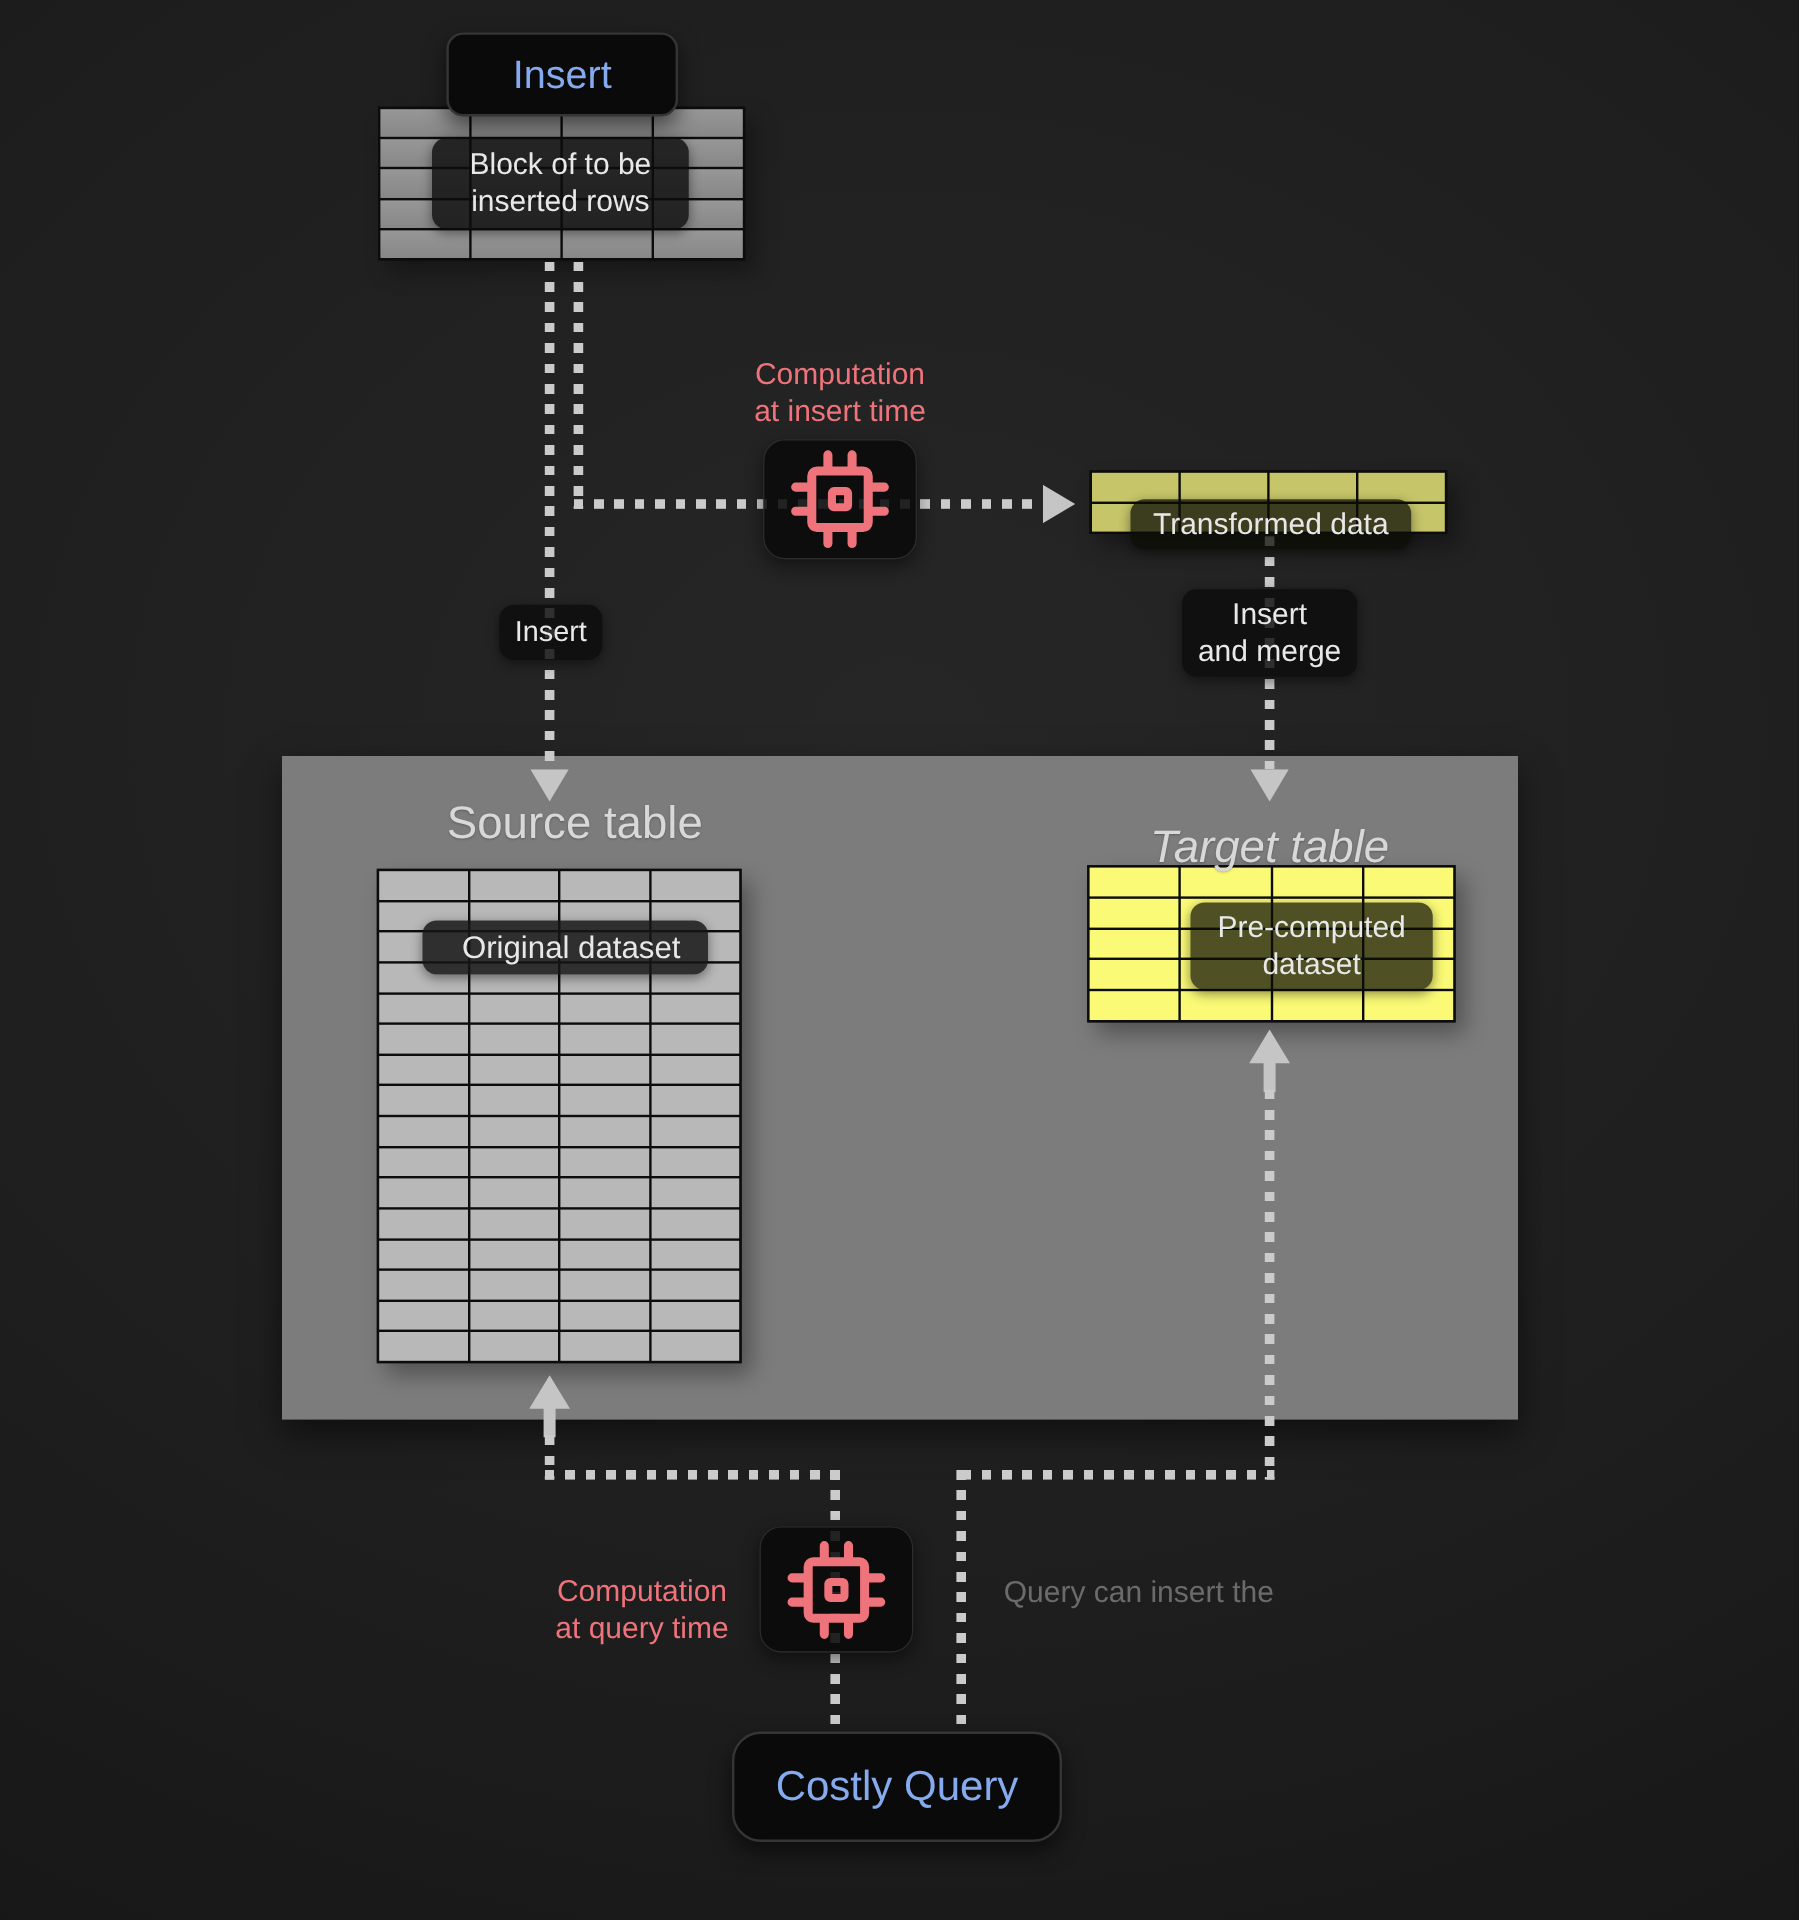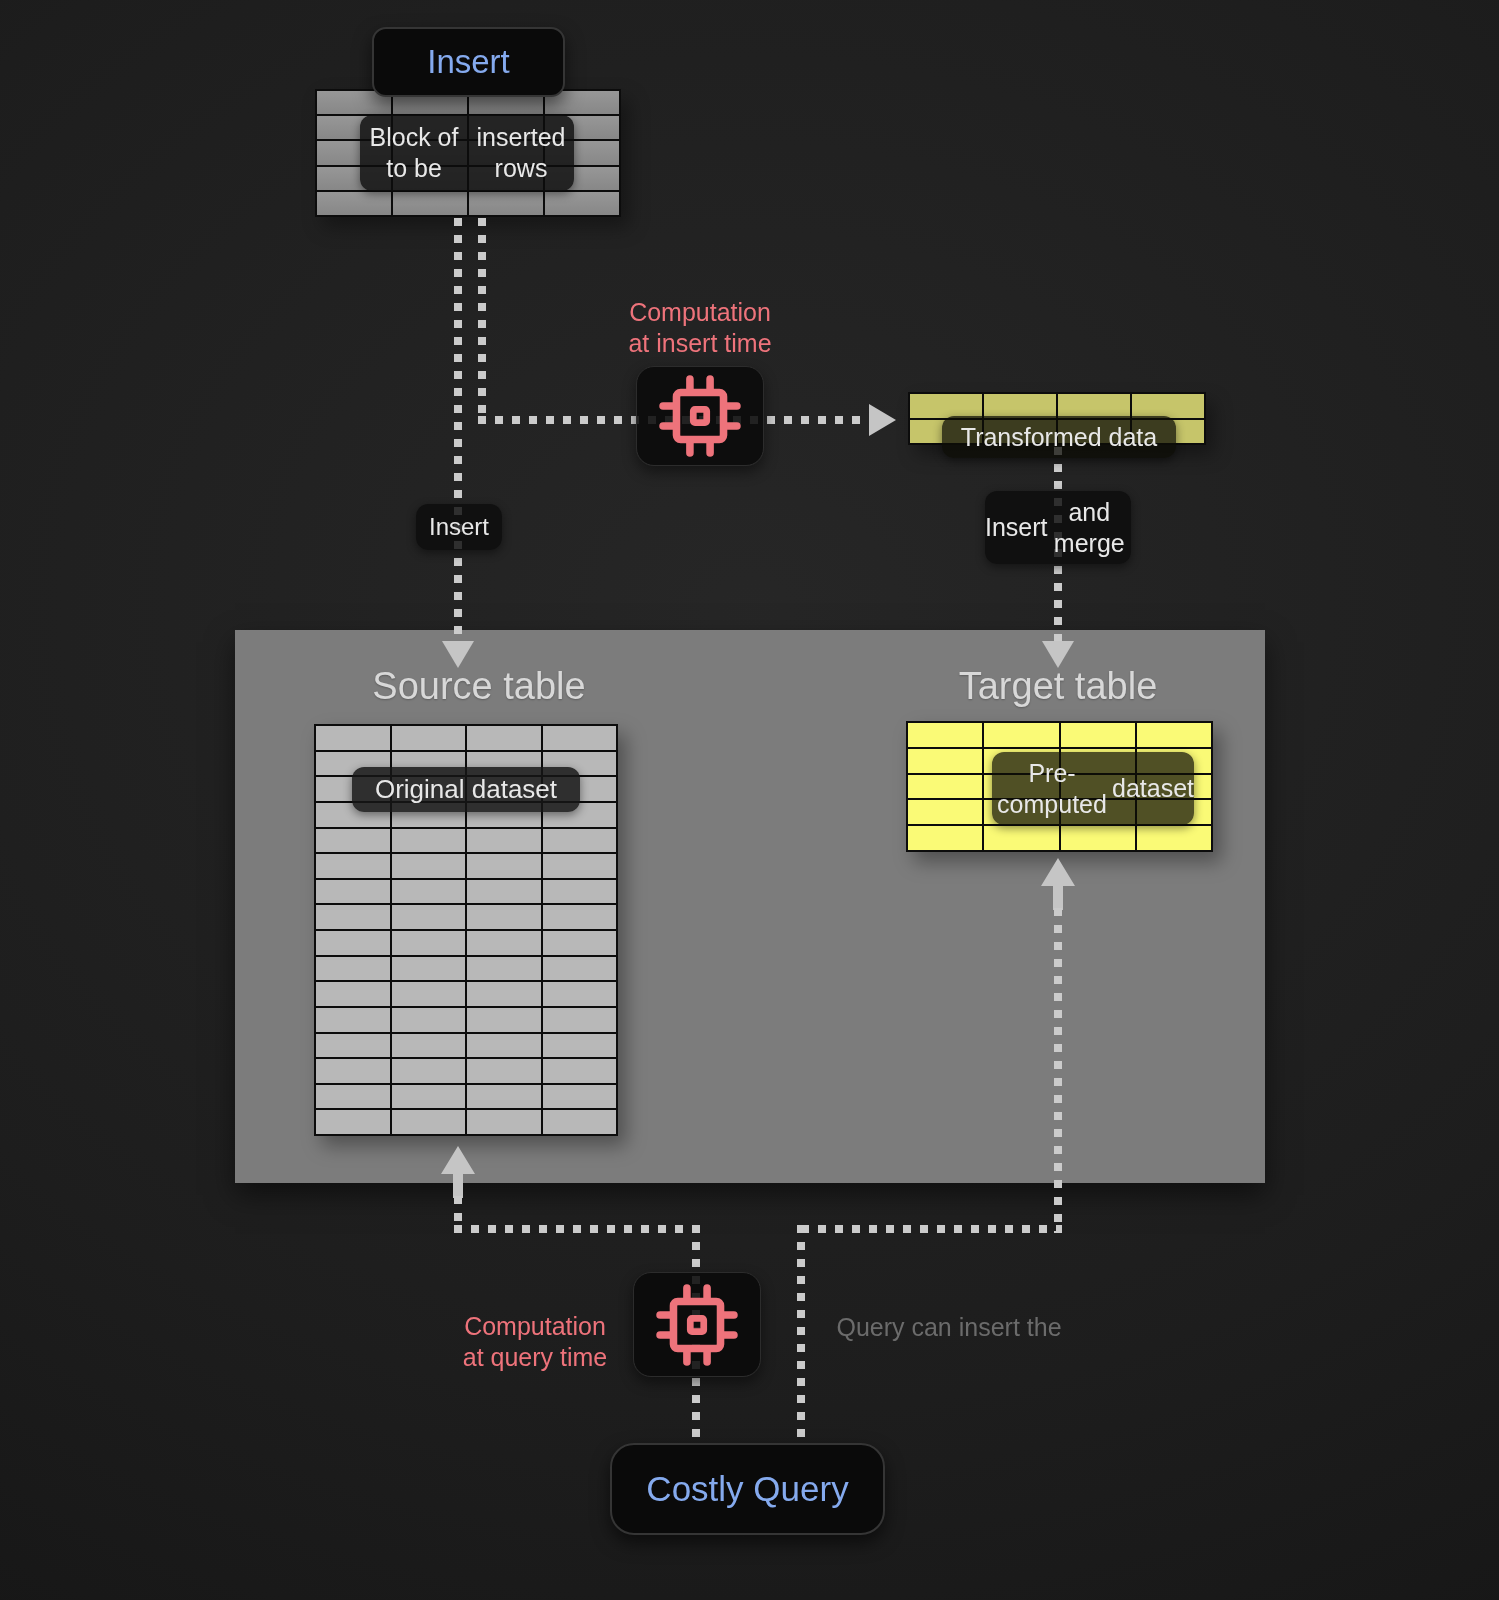--- a/index.html
+++ b/index.html
@@ -23,21 +23,21 @@
     display:flex;align-items:center;justify-content:center;
     box-shadow:0 8px 18px rgba(0,0,0,0.55);
     box-sizing:border-box;
   }
 
   
   .pill{
     background:rgba(12,12,12,0.82);
     border-radius:12px;
     color:var(--pill-text,#e8e8e8);
-    display:flex;flex-direction:row;align-items:center;justify-content:center;
+    display:flex;flex-direction:column;align-items:center;justify-content:center;
     text-align:center;
     box-shadow:0 3px 10px rgba(0,0,0,0.45);
     z-index:6;
   }
   .pill span{display:block;line-height:31px;font-size:25px;}
 
   
   .grid{
     display:grid;gap:2px;padding:0;
     background:#0c0c0c;border:2px solid #0c0c0c;
@@ -169,21 +169,21 @@
       <polygon points="0,0 32,0 16,27"></polygon>
     </svg>
   <div class="abs pill" style="left:985px;top:491px;width:146px;height:73px;">
     <span>Insert</span>
     <span>and merge</span>
   </div>
 
   <div class="abs panel" style="left:235px;top:630px;width:1030px;height:553px;"></div>
 
   <div class="abs heading" style="left:254px;top:662px;width:450px;">Source table</div>
-  <div class="abs heading" style="left:833px;top:662px;width:450px;">Target table</div>
+  <div class="abs heading" style="left:833px;top:682px;width:450px;font-style:italic;">Target table</div>
 
   <div class="abs grid source z3" style="left: 314px; top: 724px; width: 304px; height: 412px; grid-template-columns: repeat(4, 1fr); grid-template-rows: repeat(16, 1fr);">
       <div class="cell"></div>
       <div class="cell"></div>
       <div class="cell"></div>
       <div class="cell"></div>
       <div class="cell"></div>
       <div class="cell"></div>
       <div class="cell"></div>
       <div class="cell"></div>
@@ -237,21 +237,21 @@
       <div class="cell"></div>
       <div class="cell"></div>
       <div class="cell"></div>
       <div class="cell"></div>
       <div class="cell"></div>
       <div class="cell"></div>
       <div class="cell"></div>
       <div class="cell"></div>
       <div class="cell"></div>
     </div>
-  <div class="abs pill" style="left:352px;top:767px;width:228px;height:45px;background:rgba(22,22,22,0.85);">
+  <div class="abs pill" style="left:352px;top:767px;width:228px;height:45px;background:rgba(22,22,22,0.85);padding-left:10px;">
     <span style="font-size:26px;">Original dataset</span>
   </div>
 
   <div class="abs grid target z3" style="left: 906px; top: 721px; width: 307px; height: 131px; grid-template-columns: repeat(4, 1fr); grid-template-rows: repeat(5, 1fr);">
       <div class="cell"></div>
       <div class="cell"></div>
       <div class="cell"></div>
       <div class="cell"></div>
       <div class="cell"></div>
       <div class="cell"></div>

